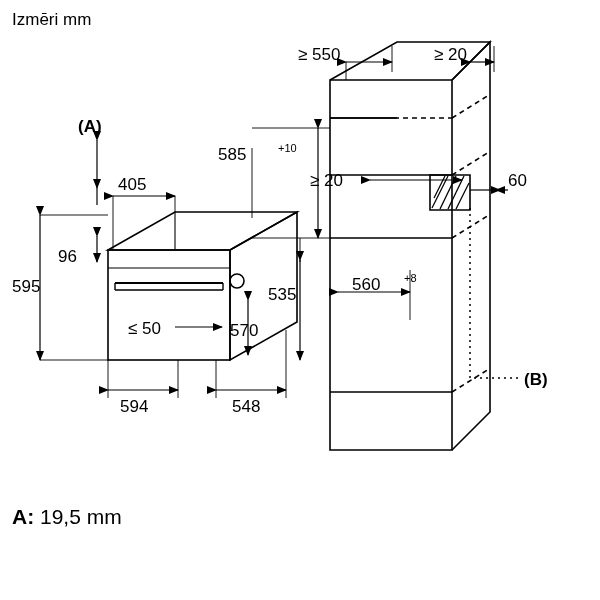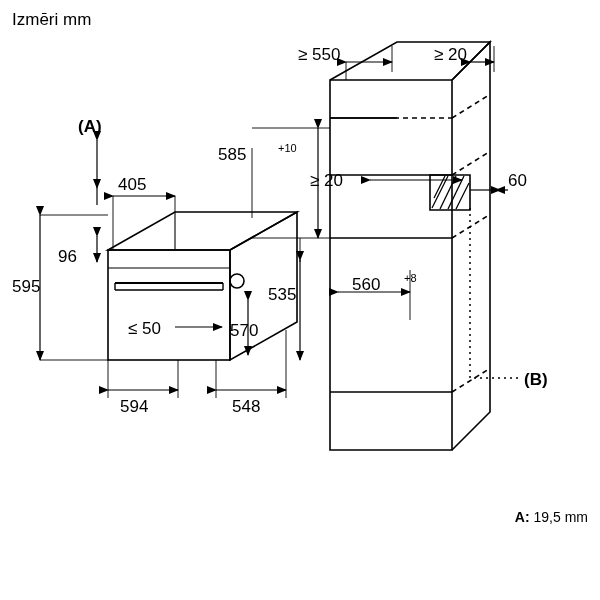--- a/index.html
+++ b/index.html
@@ -12,21 +12,20 @@
     height: 600px;
     font-family: "Liberation Sans", sans-serif;
     color: #000000;
     overflow: hidden;
     position: relative;
   }
   #root {
     position: relative;
     width: 600px;
     height: 600px;
-    text-align: right;
   }
   .title {
     position: absolute;
     left: 12px;
     top: 10px;
     font-size: 17px;
     line-height: 20px;
     color: #000;
   }
   svg.drawing {
@@ -34,21 +33,21 @@
     left: 0;
     top: 0;
     width: 600px;
     height: 600px;
   }
   .legend {
     position: absolute;
     left: 12px;
     top: 505px;
     width: 576px;
-    font-size: 14px;
+    font-size: 21px;
     line-height: 24px;
   }
   .legend-row {
     display: block;
     margin-bottom: 2px;
   }
   .legend-key {
     font-weight: bold;
   }
   .legend-val {

